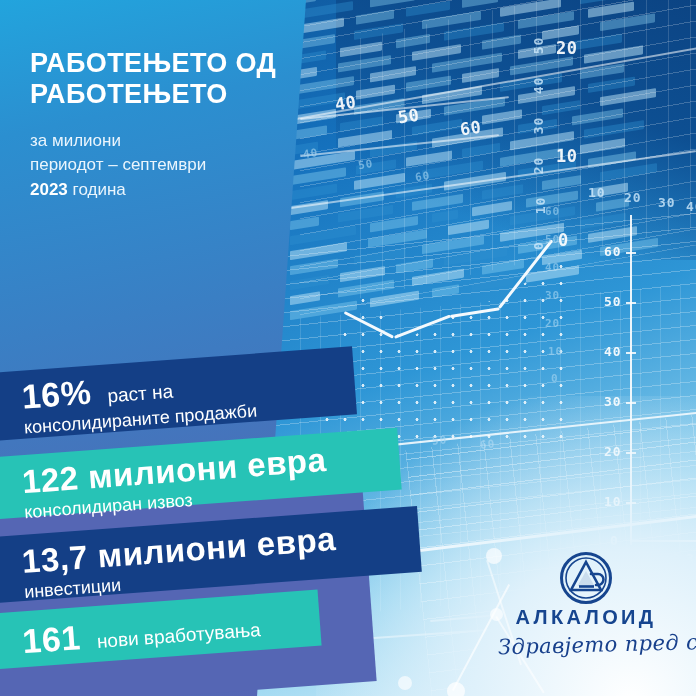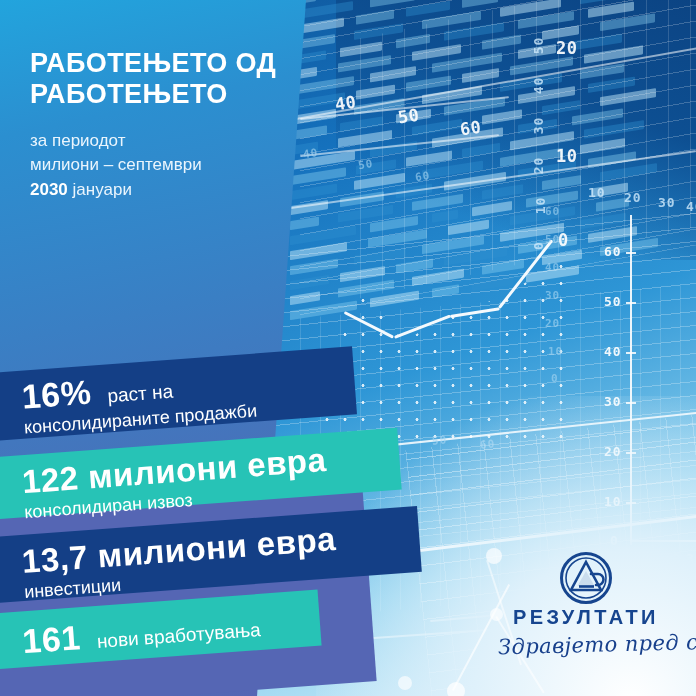--- a/index.html
+++ b/index.html
@@ -341,23 +341,23 @@
   </div>
 
   <div class="leftpanel"></div>
 
   <div class="header">
     <h1 class="title">
       <span>РАБОТЕЊЕТО ОД</span><br>
       <span>РАБОТЕЊЕТО</span>
     </h1>
     <div class="subtitle">
-      <span>за периодот</span><br>
-      <span>милиони – септември</span><br>
-      <span class="yr">2030</span><span> јануари</span>
+      <span>за милиони</span><br>
+      <span>периодот – септември</span><br>
+      <span class="yr">2023</span><span> година</span>
     </div>
   </div>
 
   <div class="bands">
     <div class="purplepanel"></div>
 
     <div class="band b1">
       <div class="bandtxt">
         <div class="bline1">
           <span class="big">16%</span>
@@ -397,17 +397,17 @@
 
   <div class="logo">
     <svg class="emblem" width="52" height="52" viewBox="0 0 52 52">
       <circle cx="26" cy="26" r="24.5" fill="none" stroke="#16458f" stroke-width="3"></circle>
       <circle cx="26" cy="26" r="20" fill="none" stroke="#16458f" stroke-width="1.6"></circle>
       <path d="M26 10 L41 38 L11 38 Z" fill="none" stroke="#16458f" stroke-width="2.6"></path>
       <path d="M26 19 L34.5 34 L17.5 34 Z" fill="#16458f" opacity=".12"></path>
       <path d="M31 22 h7 a5.5 5.5 0 0 1 0 11 h-2" fill="none" stroke="#16458f" stroke-width="2.6" stroke-linecap="round"></path>
       <rect x="19" y="33.2" width="15" height="2.6" fill="#16458f"></rect>
     </svg>
-    <div class="brand">РЕЗУЛТАТИ</div>
+    <div class="brand">АЛКАЛОИД</div>
     <div class="tagline">Здравјето пред сѐ</div>
   </div>
 
 </div>
 
 </body></html>

